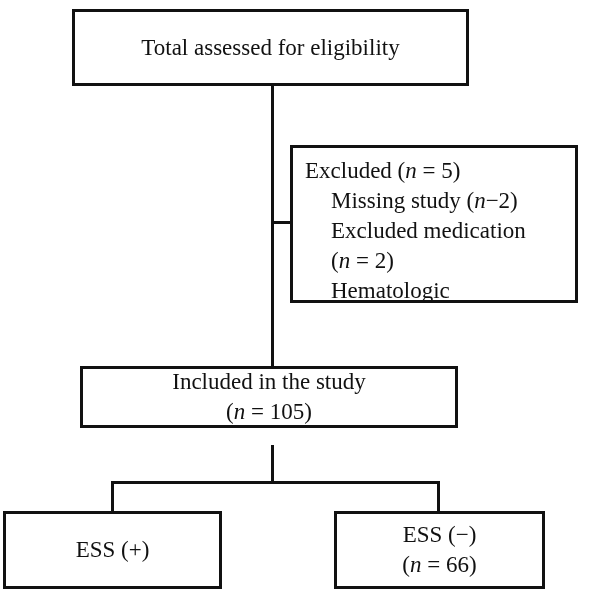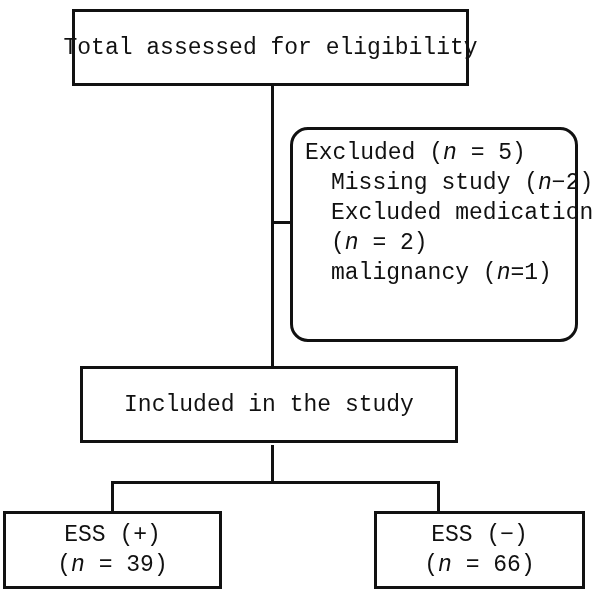--- a/index.html
+++ b/index.html
@@ -5,21 +5,21 @@
   html, body {
     margin: 0;
     padding: 0;
     background: #ffffff;
   }
   #canvas {
     position: relative;
     width: 600px;
     height: 598px;
     background: #ffffff;
-    font-family: Liberation Mono, monospace;
+    font-family: Liberation Serif, serif;
     overflow: hidden;
   }
 
   
   .box {
     position: absolute;
     box-sizing: border-box;
     border: 3px solid #111111;
     background: #ffffff;
     color: #111111;
@@ -52,24 +52,24 @@
   .conn {
     position: absolute;
     background: #111111;
     z-index: 1;
   }
   .v { width: 3px; }
   .h { height: 3px; }
 
   
   #box-total      { left: 72px;  top: 9px;   width: 397px; height: 77px;  }
-  #box-excluded   { left: 290px; top: 127px; width: 288px; height: 215px; border-radius: 18px; }
-  #box-included   { left: 80px;  top: 366px; width: 378px; height: 77px;  }
+  #box-excluded   { left: 290px; top: 145px; width: 288px; height: 158px; }
+  #box-included   { left: 80px;  top: 366px; width: 378px; height: 62px;  }
   #box-ess-pos    { left: 3px;   top: 511px; width: 219px; height: 78px;  }
-  #box-ess-neg    { left: 334px; top: 511px; width: 211px; height: 78px; margin-left: 40px;  }
+  #box-ess-neg    { left: 334px; top: 511px; width: 211px; height: 78px;  }
 
   
   #trunk-main     { left: 271px; top: 86px;  height: 280px; }
   #stub-excluded  { left: 271px; top: 221px; width: 22px;   }
   #trunk-split    { left: 271px; top: 445px; height: 39px;  }
   #bar-split      { left: 111px; top: 481px; width: 329px;  }
   #drop-left      { left: 111px; top: 481px; height: 33px;  }
   #drop-right     { left: 437px; top: 481px; height: 33px;  }
 </style>
 </head>
@@ -90,31 +90,31 @@
 
   <div class="box listbox" id="box-excluded">
     <div class="line"><span>Excluded (</span><span class="ital">n</span><span> = 5)</span></div>
 
     <div class="line indent"><span>Missing study (</span><span class="ital">n</span><span>−2)</span></div>
 
     <div class="line indent"><span>Excluded medication</span><span class="ital"></span><span></span></div>
 
     <div class="line indent"><span>(</span><span class="ital">n</span><span> = 2)</span></div>
 
+    <div class="line indent"><span>Hematologic</span><span class="ital"></span><span></span></div>
 
-    <div class="line indent"><span>malignancy (</span><span class="ital">n</span><span>=1)</span></div>
   </div>
 
   <div class="box centered" id="box-included">
     <div class="line">Included in the study</div>
+    <div class="line"><span>(</span><span class="ital">n</span><span> = 105)</span></div>
   </div>
 
   <div class="box centered" id="box-ess-pos">
     <div class="line">ESS (+)</div>
-    <div class="line"><span>(</span><span class="ital">n</span><span> = 39)</span></div>
   </div>
 
   <div class="box centered" id="box-ess-neg">
     <div class="line">ESS (−)</div>
     <div class="line"><span>(</span><span class="ital">n</span><span> = 66)</span></div>
   </div>
 
 </div>
 
 </body></html>

